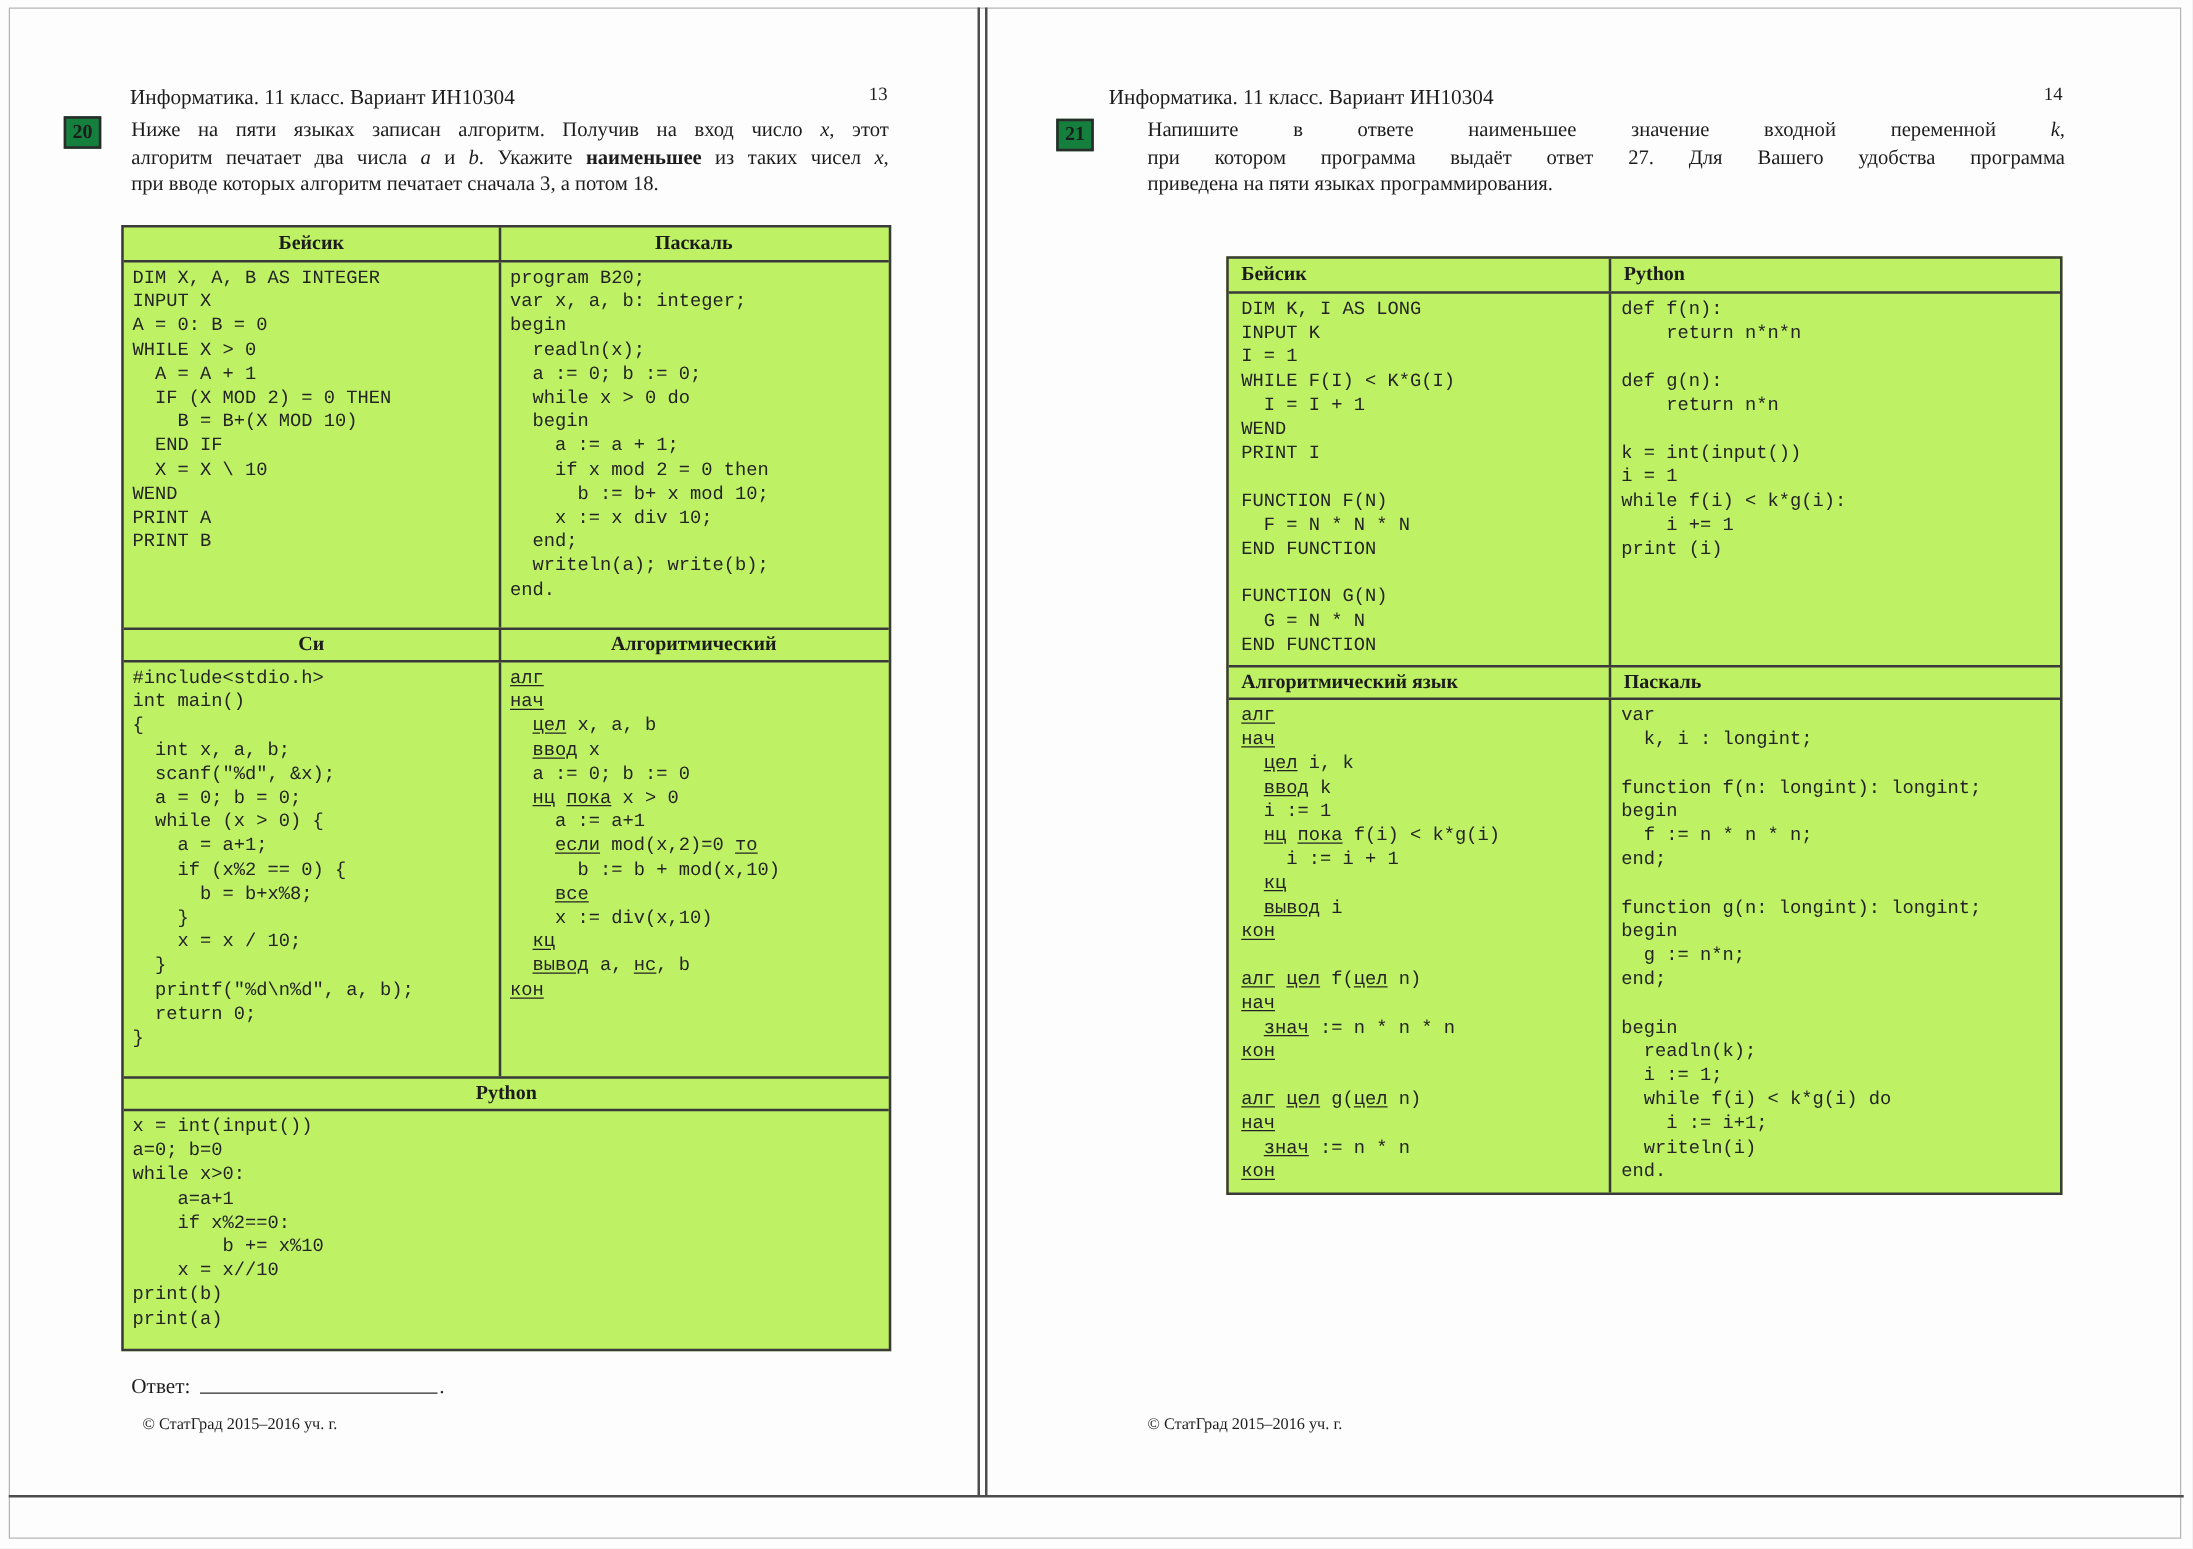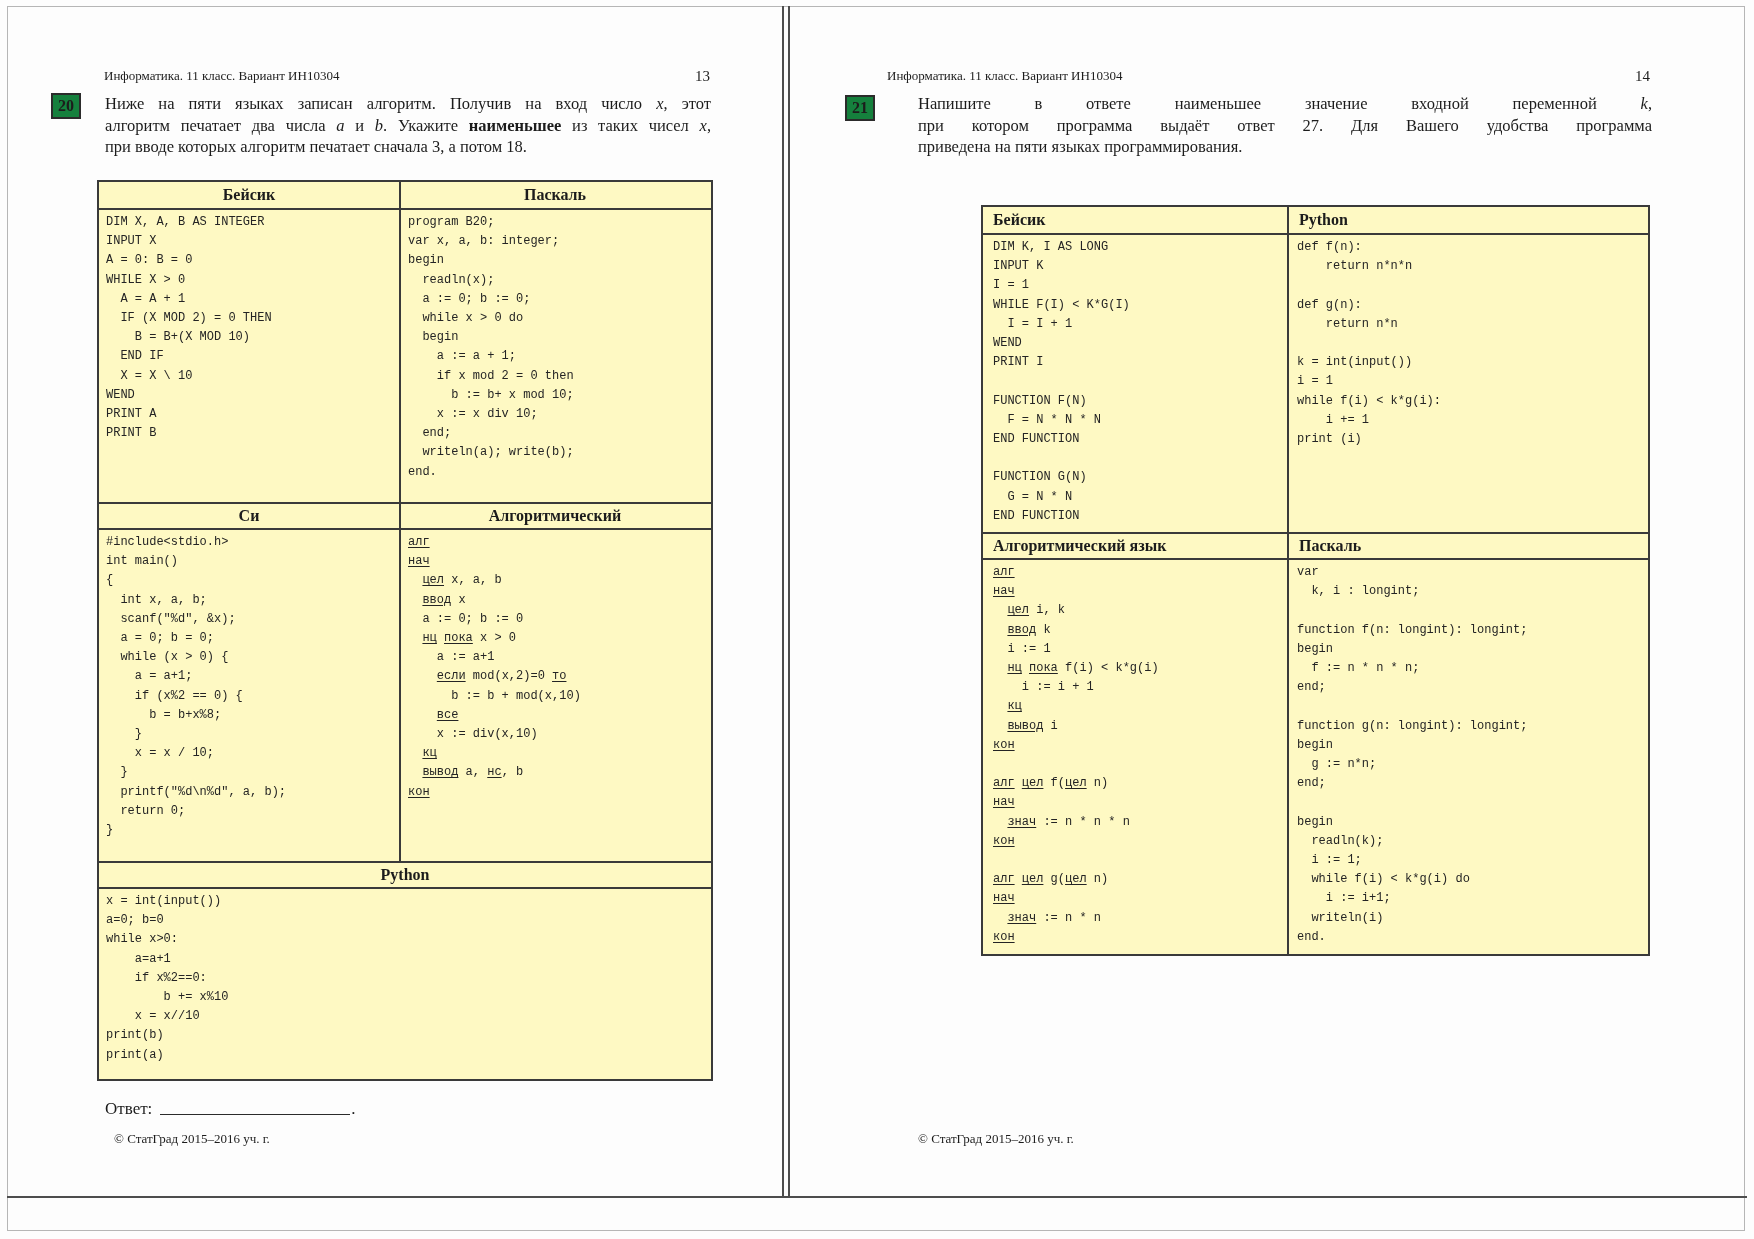--- a/index.html
+++ b/index.html
@@ -2,37 +2,37 @@
 <html><head>
 <meta charset="utf-8">
 <style>
   html,body{margin:0;padding:0;background:#e9e9e9;}
   .canvas{position:relative;width:1754px;height:1239px;background:#fdfdfd;
           font-family:"Liberation Serif","DejaVu Serif",serif;color:#1c1c1c;overflow:hidden;}
   .frame{position:absolute;left:7px;top:6px;width:1738px;height:1225px;border:1px solid #b6b6b6;box-sizing:border-box;}
   .gut{position:absolute;top:6px;height:1191px;width:2px;background:#4d4d4d;}
   .bottom-line{position:absolute;left:7px;top:1196px;width:1740px;height:2px;background:#4d4d4d;}
 
-  .ptitle{position:absolute;top:68px;font-size:13px;white-space:nowrap;}
+  .ptitle{position:absolute;top:68px;font-size:17px;white-space:nowrap;}
   .pnum{position:absolute;top:68px;width:60px;text-align:right;font-size:15px;}
   .taskbox{position:absolute;width:30px;height:26px;border:2px solid #2b2b2b;box-sizing:border-box;
            display:flex;align-items:center;justify-content:center;font-weight:bold;font-size:16px;background:#15803d;}
   .tasktext{position:absolute;font-size:16.5px;line-height:21.6px;}
   .tasktext .stretch{text-align:justify;text-align-last:justify;}
 
-  .tbl{position:absolute;border:2px solid #3a3a3a;box-sizing:border-box;background:#fef9c3;}
+  .tbl{position:absolute;border:2px solid #3a3a3a;box-sizing:border-box;background:#bef264;}
   .trow{display:flex;box-sizing:border-box;}
   .hrow{border-bottom:2px solid #3a3a3a;}
   .ht{border-top:2px solid #3a3a3a;text-align:right;}
   .cell{box-sizing:border-box;overflow:hidden;}
   .hc{font-weight:bold;font-size:16px;display:flex;align-items:center;justify-content:center;}
   .hc.left{justify-content:flex-start;padding-left:10px;}
   .l1{width:300px}.l2{width:310px;border-left:2px solid #3a3a3a}.lfull{width:612px}
   .r1{width:304px}.r2{width:359px;border-left:2px solid #3a3a3a}
-  .code{font-family:"Liberation Mono","DejaVu Sans Mono",monospace;font-size:12px;line-height:19.2px;
+  .code{font-family:"Liberation Mono","DejaVu Sans Mono",monospace;font-size:15px;line-height:19.2px;
         padding-top:3px;color:#242424;}
   .code div{white-space:pre;}
   .padA{padding-left:7px}.padB{padding-left:10px}.padC{padding-left:8px}
   .u{text-decoration:underline;text-underline-offset:2px;}
 
   .answer{position:absolute;font-size:17px;}
   .ansline{display:inline-block;width:190px;border-bottom:1.5px solid #2b2b2b;height:14px;margin:0 1px -1px 8px;}
   .pfooter{position:absolute;top:1131px;font-size:13px;white-space:nowrap;}
 </style>
 </head>

